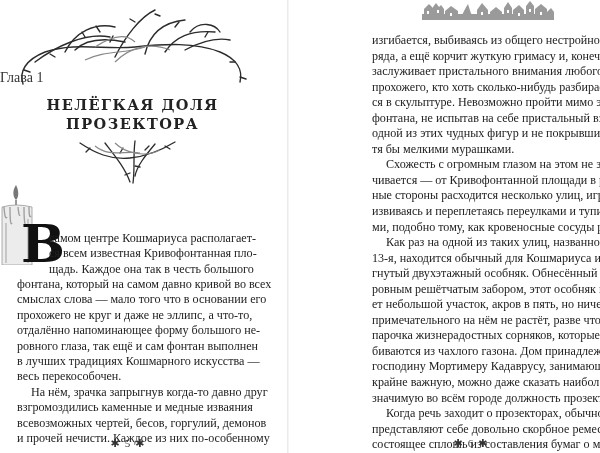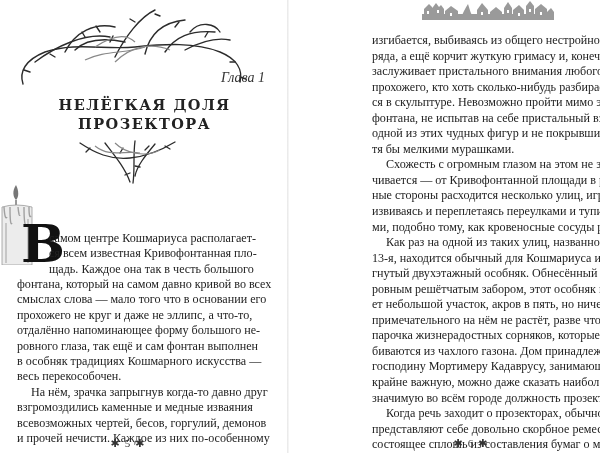--- a/index.html
+++ b/index.html
@@ -9,27 +9,27 @@
   }
   .page { position: absolute; top: 0; height: 453px; background: #fff; }
   .page-left { left: 0; width: 288px; }
   .page-right { left: 289px; width: 311px; }
   .gutter {
     position: absolute; left: 287px; top: 0; width: 3px; height: 453px;
     background: linear-gradient(to right, #e6e6e6, #f4f4f4, #fafafa);
   }
   .thorn-top { position: absolute; left: 15px; top: 2px; width: 240px; height: 85px; }
   .chapter-label {
-    position: absolute; left: 0; width: 265px; top: 70px; text-align: right;
-    font-size: 14px; color: #333; font-style: italic;
+    position: absolute; left: 0; width: 265px; top: 70px; text-align: left;
+    font-size: 14px; color: #333;
   }
   .chapter-title {
     position: absolute; left: 0; width: 265px; top: 95px; text-align: center;
     font-family: "DejaVu Serif", serif; font-weight: bold; font-size: 14.5px;
-    letter-spacing: 1.5px; line-height: 19px; color: #222; padding-left: 12px;
+    letter-spacing: 1.5px; line-height: 19px; color: #222;
   }
   .thorn-bottom { position: absolute; left: 75px; top: 138px; width: 110px; height: 48px; }
   .candle { position: absolute; left: 0; top: 183px; width: 36px; height: 82px; }
   .dropcap {
     position: absolute; left: 21px; top: 218px; font-size: 52px; font-weight: bold;
     line-height: 52px; color: #111; font-family: "DejaVu Serif", serif;
   }
   .text-block {
     position: absolute; font-size: 12.1px; line-height: 15.4px; text-align: justify;
     color: #222;
@@ -109,21 +109,21 @@
     <span class="line">ся всем известная Кривофонтанная пло-</span>
     <span class="line">щадь. Каждое она так в честь большого</span>
   </div>
 
   <div class="text-block left-text" id="left-body">
       <span class="line">фонтана, который на самом давно кривой во всех</span>
       <span class="line">смыслах слова — мало того что в основании его</span>
       <span class="line">прохожего не круг и даже не эллипс, а что-то,</span>
       <span class="line">отдалённо напоминающее форму большого не-</span>
       <span class="line">ровного глаза, так ещё и сам фонтан выполнен</span>
-      <span class="line">в особняк традициях Кошмарного искусства —</span>
+      <span class="line">в лучших традициях Кошмарного искусства —</span>
       <span class="line last">весь перекособочен.</span>
       <span class="line indent">На нём, зрачка запрыгнув когда-то давно друг</span>
       <span class="line">взгромоздились каменные и медные изваяния</span>
       <span class="line">всевозможных чертей, бесов, горгулий, демонов</span>
       <span class="line">и прочей нечисти. Каждое из них по-особенному</span>
     </div>
 
   <div class="page-number pn-left">
     <span>✱</span><span>5</span><span>✱</span>
   </div>

